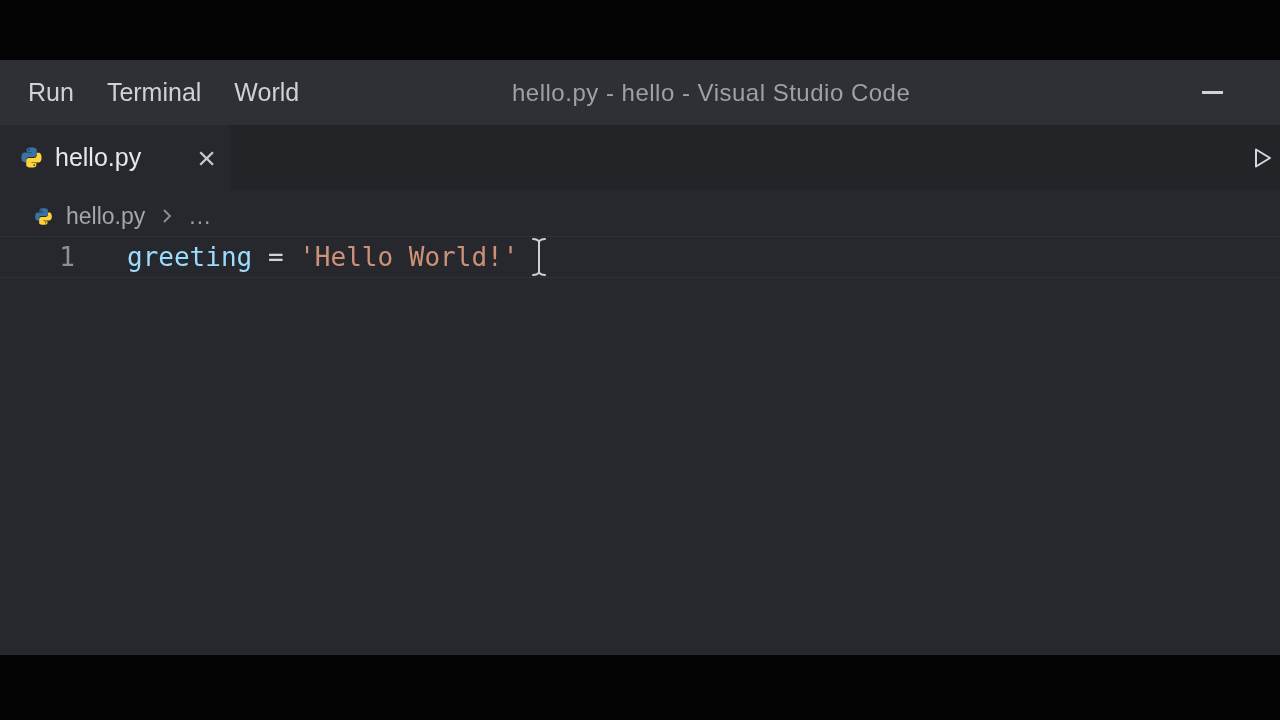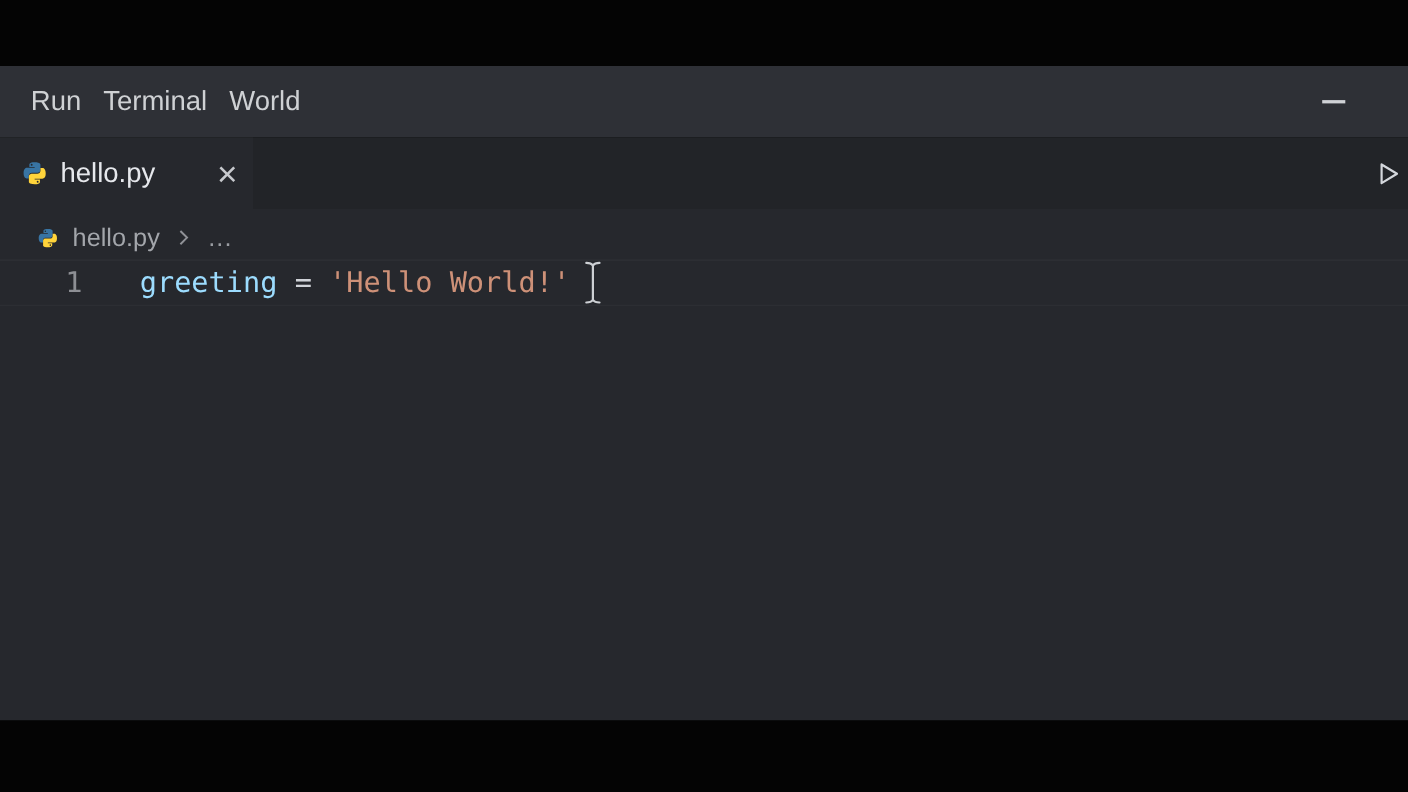--- a/index.html
+++ b/index.html
@@ -8,21 +8,21 @@
 
   .stage { position:relative; width:1280px; height:720px; background:#000; }
 
   .topbar    { position:absolute; left:0; top:0;    width:1280px; height:60px; background:#040404; }
   .bottombar { position:absolute; left:0; top:655px; width:1280px; height:65px; background:#040404; }
 
   .titlebar {
     position:absolute; left:0; top:60px; width:1280px; height:65px;
     background:var(--titlebar-bg,#2e3036);
   }
-  .menus { position:absolute; left:28px; top:0; height:100%; display:flex; align-items:center; gap:20px;text-align:right; }
+  .menus { position:absolute; left:28px; top:0; height:100%; display:flex; align-items:center; gap:33px;text-align:right; }
   .menu-item { font-size:25px; color:var(--menu-text,#cfd1d4); cursor:default; }
   .window-title {
     position:absolute; left:512px; top:0; height:100%;
     display:flex; align-items:center;
     font-size:24px; color:var(--title-text,#9da0a6); letter-spacing:0.5px;
   }
   .minimize-btn {
     position:absolute; right:50px; top:0; height:100%; width:36px;
     display:flex; align-items:center; justify-content:center;
   }
@@ -82,20 +82,21 @@
 <div class="stage">
 
   <div class="topbar"></div>
 
   <div class="titlebar">
     <div class="menus">
       <div class="menu-item">Run</div>
       <div class="menu-item">Terminal</div>
       <div class="menu-item">World</div>
     </div>
+    <div class="window-title">hello.py - hello - Visual Studio Code</div>
     <div class="minimize-btn">
       <div class="minimize-dash"></div>
     </div>
   </div>
 
   <div class="tabstrip">
     <div class="tab">
       <svg class="pyicon" width="23" height="23" viewBox="0 0 32 32">
         <path fill="#3874a3" d="M15.9 2c-7 0-6.6 3-6.6 3v3.2h6.7v1H6.7S2 8.7 2 15.8c0 7.2 4.1 6.9 4.1 6.9h2.5v-3.3s-.1-4.1 4-4.1h6.8s3.9.1 3.9-3.8V5.2S23.9 2 15.9 2zm-3.7 2.1c.7 0 1.2.5 1.2 1.2s-.5 1.2-1.2 1.2-1.2-.5-1.2-1.2.5-1.2 1.2-1.2z"></path>
         <path fill="#ffd43b" d="M16.1 30c7 0 6.6-3 6.6-3v-3.2H16v-1h9.3s4.7.5 4.7-6.6c0-7.2-4.1-6.9-4.1-6.9h-2.5v3.3s.1 4.1-4 4.1h-6.8s-3.9-.1-3.9 3.8v6.4S8.1 30 16.1 30zm3.7-2.1c-.7 0-1.2-.5-1.2-1.2s.5-1.2 1.2-1.2 1.2.5 1.2 1.2-.5 1.2-1.2 1.2z"></path>

